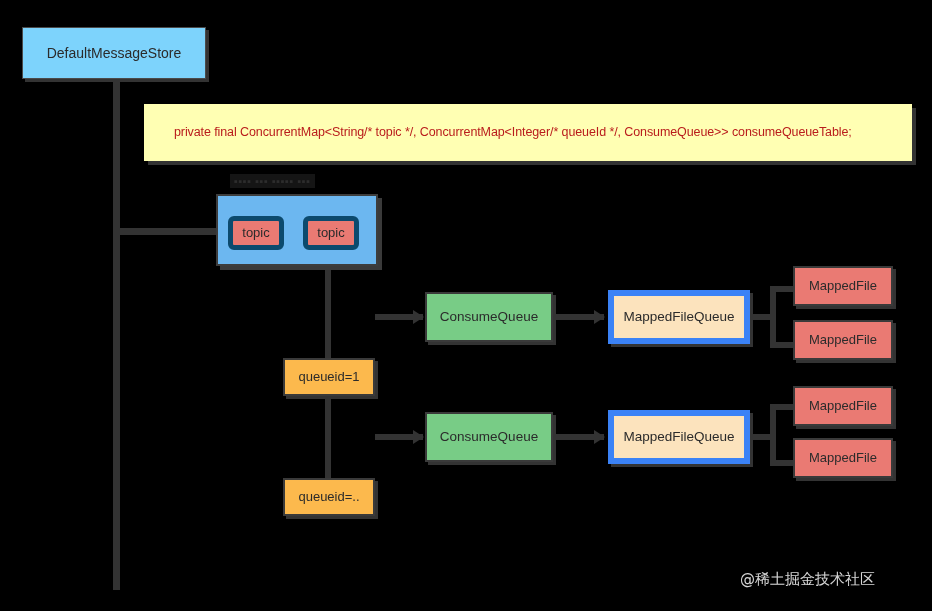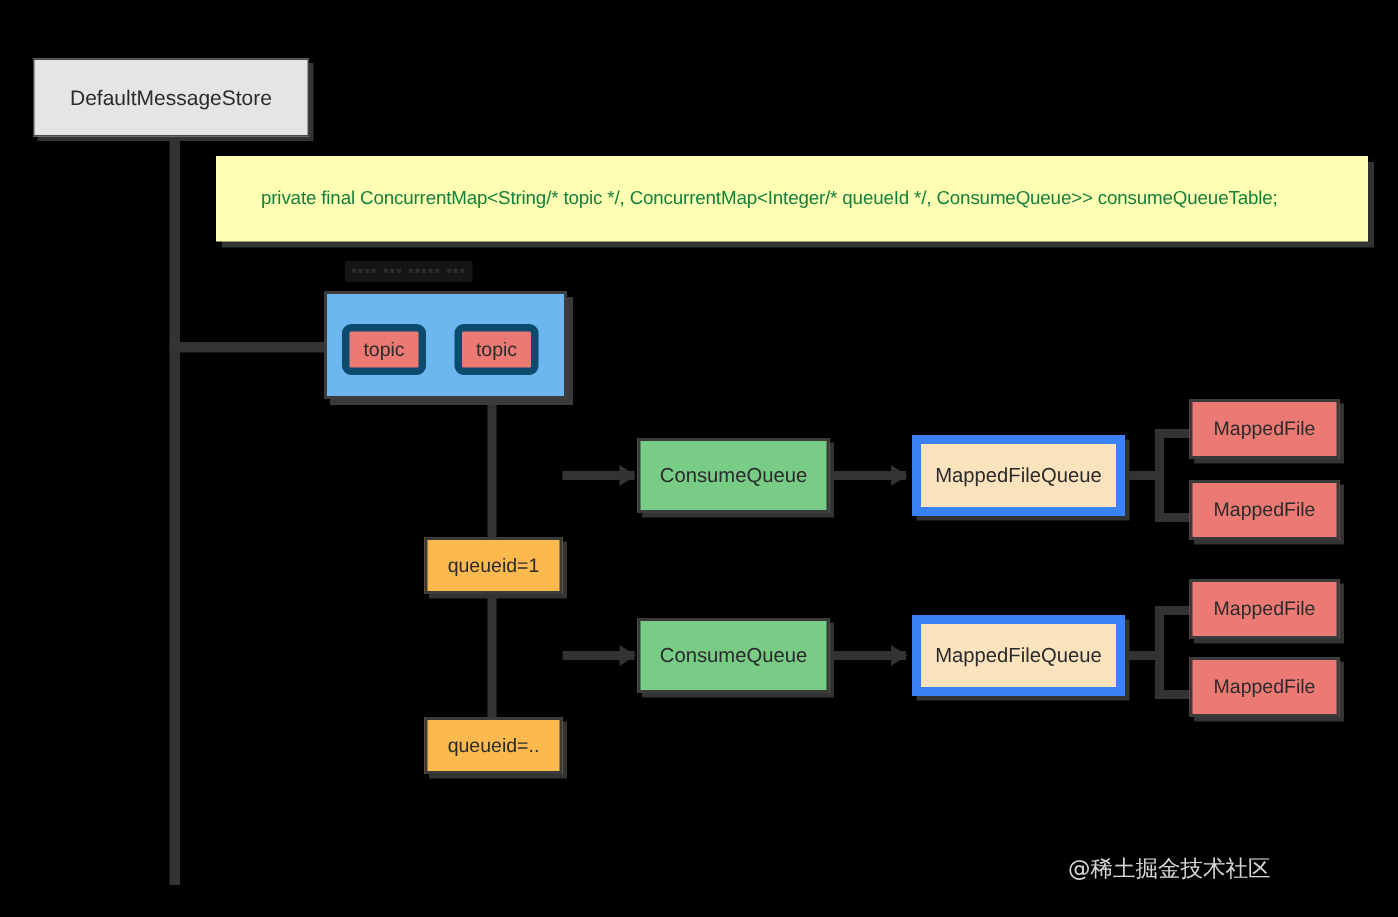--- a/index.html
+++ b/index.html
@@ -24,32 +24,32 @@
     align-items: center;
     justify-content: center;
     color: #2b2b2b;
     border: 1px solid #3a3a3a;
     box-shadow: 3px 3px 0 0 #333333;
     text-align: center;
     line-height: 1.15;
     white-space: nowrap;
   }
 
-  .pink      { background: #e5e5e5; border-color: #4a4a4a; margin-top: 12px; }
+  .pink      { background: #7dd3fc; border-color: #4a4a4a; }
   .yellowcode{ background: #ffffb3; border: none; box-shadow: 4px 4px 0 0 #333333; justify-content: flex-start; }
   .bluebox   { background: #6cb7f0; border: 2px solid #3d3d3d; box-shadow: 4px 4px 0 0 #3a3a3a; }
   .salmon    { background: #ea7a73; border: 2px solid #3a3a3a; box-shadow: 3px 3px 0 0 #333333; }
   .salmonsm  { background: #ea7a73; border: 5px solid #0c4a6e; border-radius: 6px; box-shadow: none; }
   .orange    { background: #fcb94d; border: 2px solid #3a3a3a; box-shadow: 3px 3px 0 0 #333333; }
   .green     { background: #78cc86; border: 2px solid #3a3a3a; box-shadow: 3px 3px 0 0 #333333; justify-content: center; }
   .cream     { background: #fce3bd; border: 6px solid #3b82f6; box-shadow: 3px 3px 0 0 #333333; }
 
   .codetext {
     font-size: 12.5px;
-    color: #15803d;
+    color: #b91c1c;
     padding-left: 30px;
     letter-spacing: -0.1px;
   }
 
   
   .line {
     position: absolute;
     background: #333333;
   }
   .arrow {
@@ -163,17 +163,17 @@
   <div class="node salmon" style="left:793px; top:320px; width:100px; height:40px; font-size:13px;">
     <span>MappedFile</span>
   </div>
   <div class="node salmon" style="left:793px; top:386px; width:100px; height:40px; font-size:13px;">
     <span>MappedFile</span>
   </div>
   <div class="node salmon" style="left:793px; top:438px; width:100px; height:40px; font-size:13px;">
     <span>MappedFile</span>
   </div>
 
-  <div class="watermark" style="left:712px; top:570px;">
+  <div class="watermark" style="left:740px; top:570px;">
     <span>@稀土掘金技术社区</span>
   </div>
 
 </div>
 
 </body></html>

